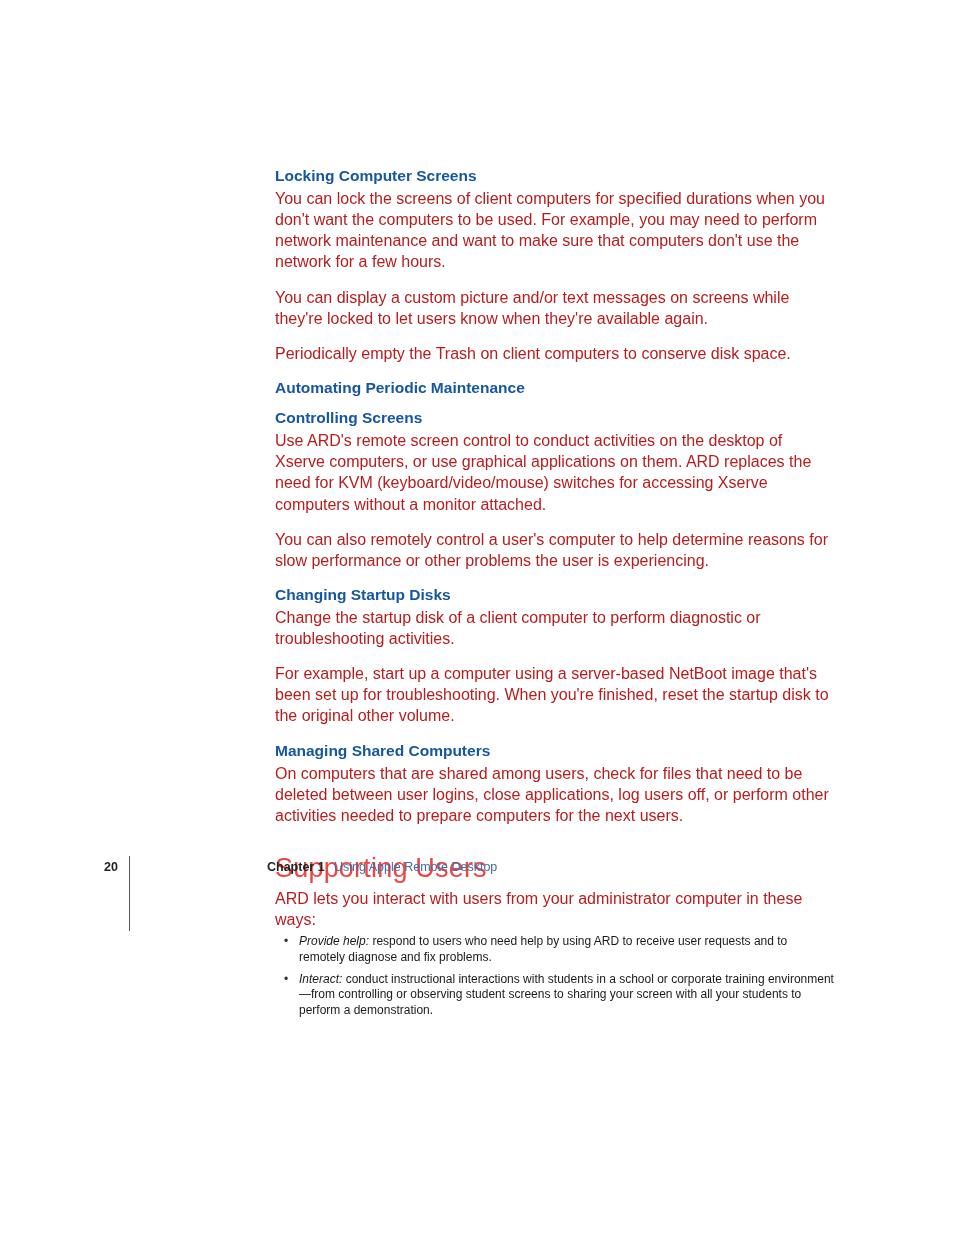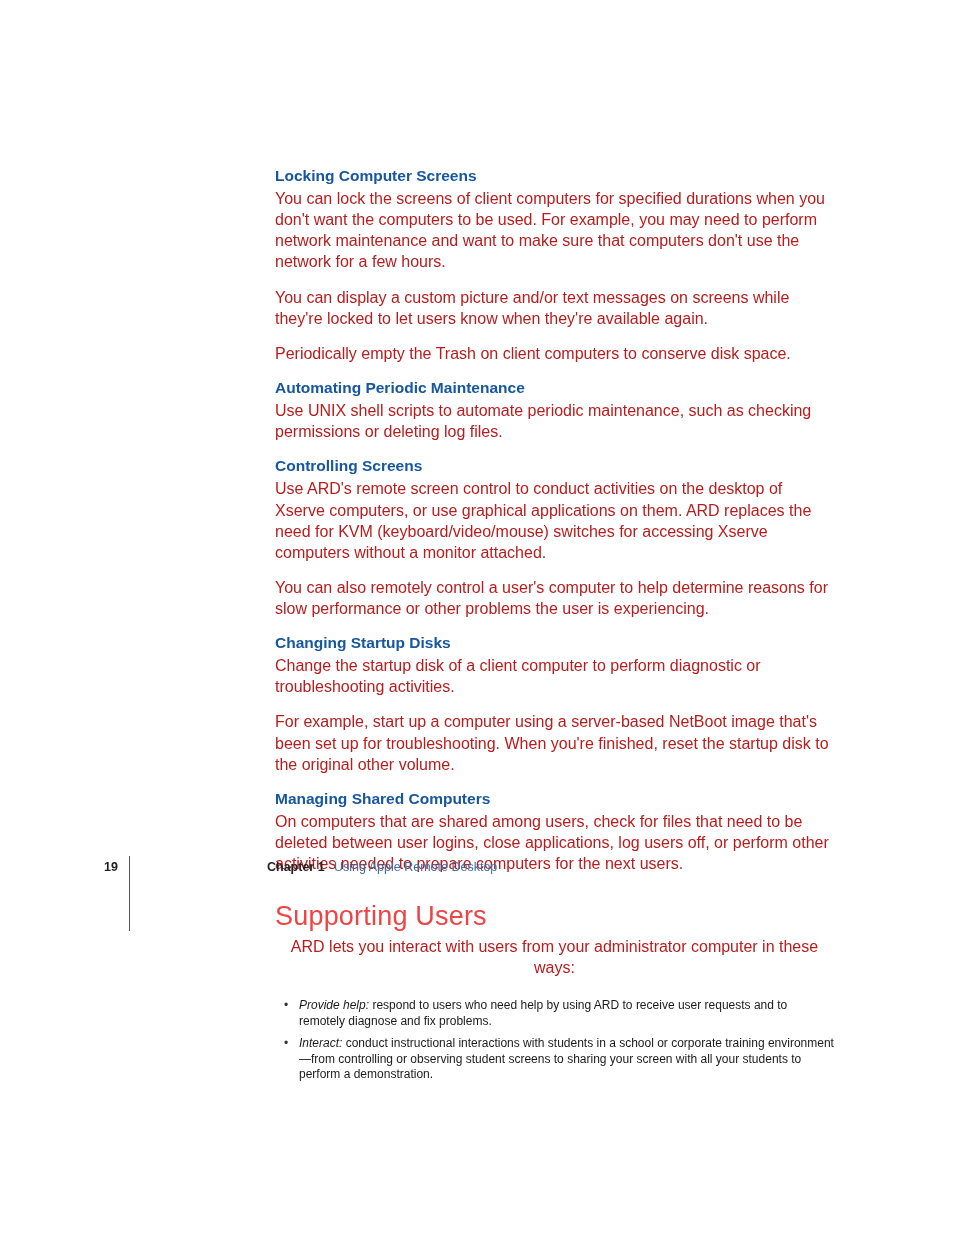--- a/index.html
+++ b/index.html
@@ -111,51 +111,50 @@
     <p class="para">You can lock the screens of client computers for specified durations when you don't want the computers to be used. For example, you may need to perform network maintenance and want to make sure that computers don't use the network for a few hours.</p>
     <p class="para">You can display a custom picture and/or text messages on screens while they're locked to let users know when they're available again.</p>
   </div>
 
   <div class="block">
     <p class="para">Periodically empty the Trash on client computers to conserve disk space.</p>
   </div>
 
   <div class="block">
     <p class="subhead">Automating Periodic Maintenance</p>
-    <p class="para">Use UNIX shell scripts to automate periodic maintenance, such as checking permissions or deleting log files.</p>
   </div>
 
   <div class="block">
     <p class="subhead">Controlling Screens</p>
     <p class="para">Use ARD's remote screen control to conduct activities on the desktop of Xserve computers, or use graphical applications on them. ARD replaces the need for KVM (keyboard/video/mouse) switches for accessing Xserve computers without a monitor attached.</p>
     <p class="para">You can also remotely control a user's computer to help determine reasons for slow performance or other problems the user is experiencing.</p>
   </div>
 
   <div class="block">
     <p class="subhead">Changing Startup Disks</p>
     <p class="para">Change the startup disk of a client computer to perform diagnostic or troubleshooting activities.</p>
     <p class="para">For example, start up a computer using a server-based NetBoot image that's been set up for troubleshooting. When you're finished, reset the startup disk to the original other volume.</p>
   </div>
 
   <div class="block">
     <p class="subhead">Managing Shared Computers</p>
     <p class="para">On computers that are shared among users, check for files that need to be deleted between user logins, close applications, log users off, or perform other activities needed to prepare computers for the next users.</p>
   </div>
 
   <h2 class="section-title">Supporting Users</h2>
-  <p class="para" style="margin-bottom:20px;text-align:center;">ARD lets you interact with users from your administrator computer in these ways:</p>
+  <p class="para" style="margin-bottom:4px;">ARD lets you interact with users from your administrator computer in these ways:</p>
   <ul class="bullets">
     <li>
       <span class="bullet-term">Provide help:</span><span>  respond to users who need help by using ARD to receive user requests and to remotely diagnose and fix problems.</span>
     </li>
     <li>
       <span class="bullet-term">Interact:</span><span>  conduct instructional interactions with students in a school or corporate training environment—from controlling or observing student screens to sharing your screen with all your students to perform a demonstration.</span>
     </li>
   </ul>
 
   <div class="footer">
-    <span class="page-number">19</span>
+    <span class="page-number">20</span>
     <span class="chapter-label">Chapter 1</span>
     <span class="chapter-title">Using Apple Remote Desktop</span>
   </div>
   <div class="footer-rule"></div>
 
 </div>
 
 </body></html>

